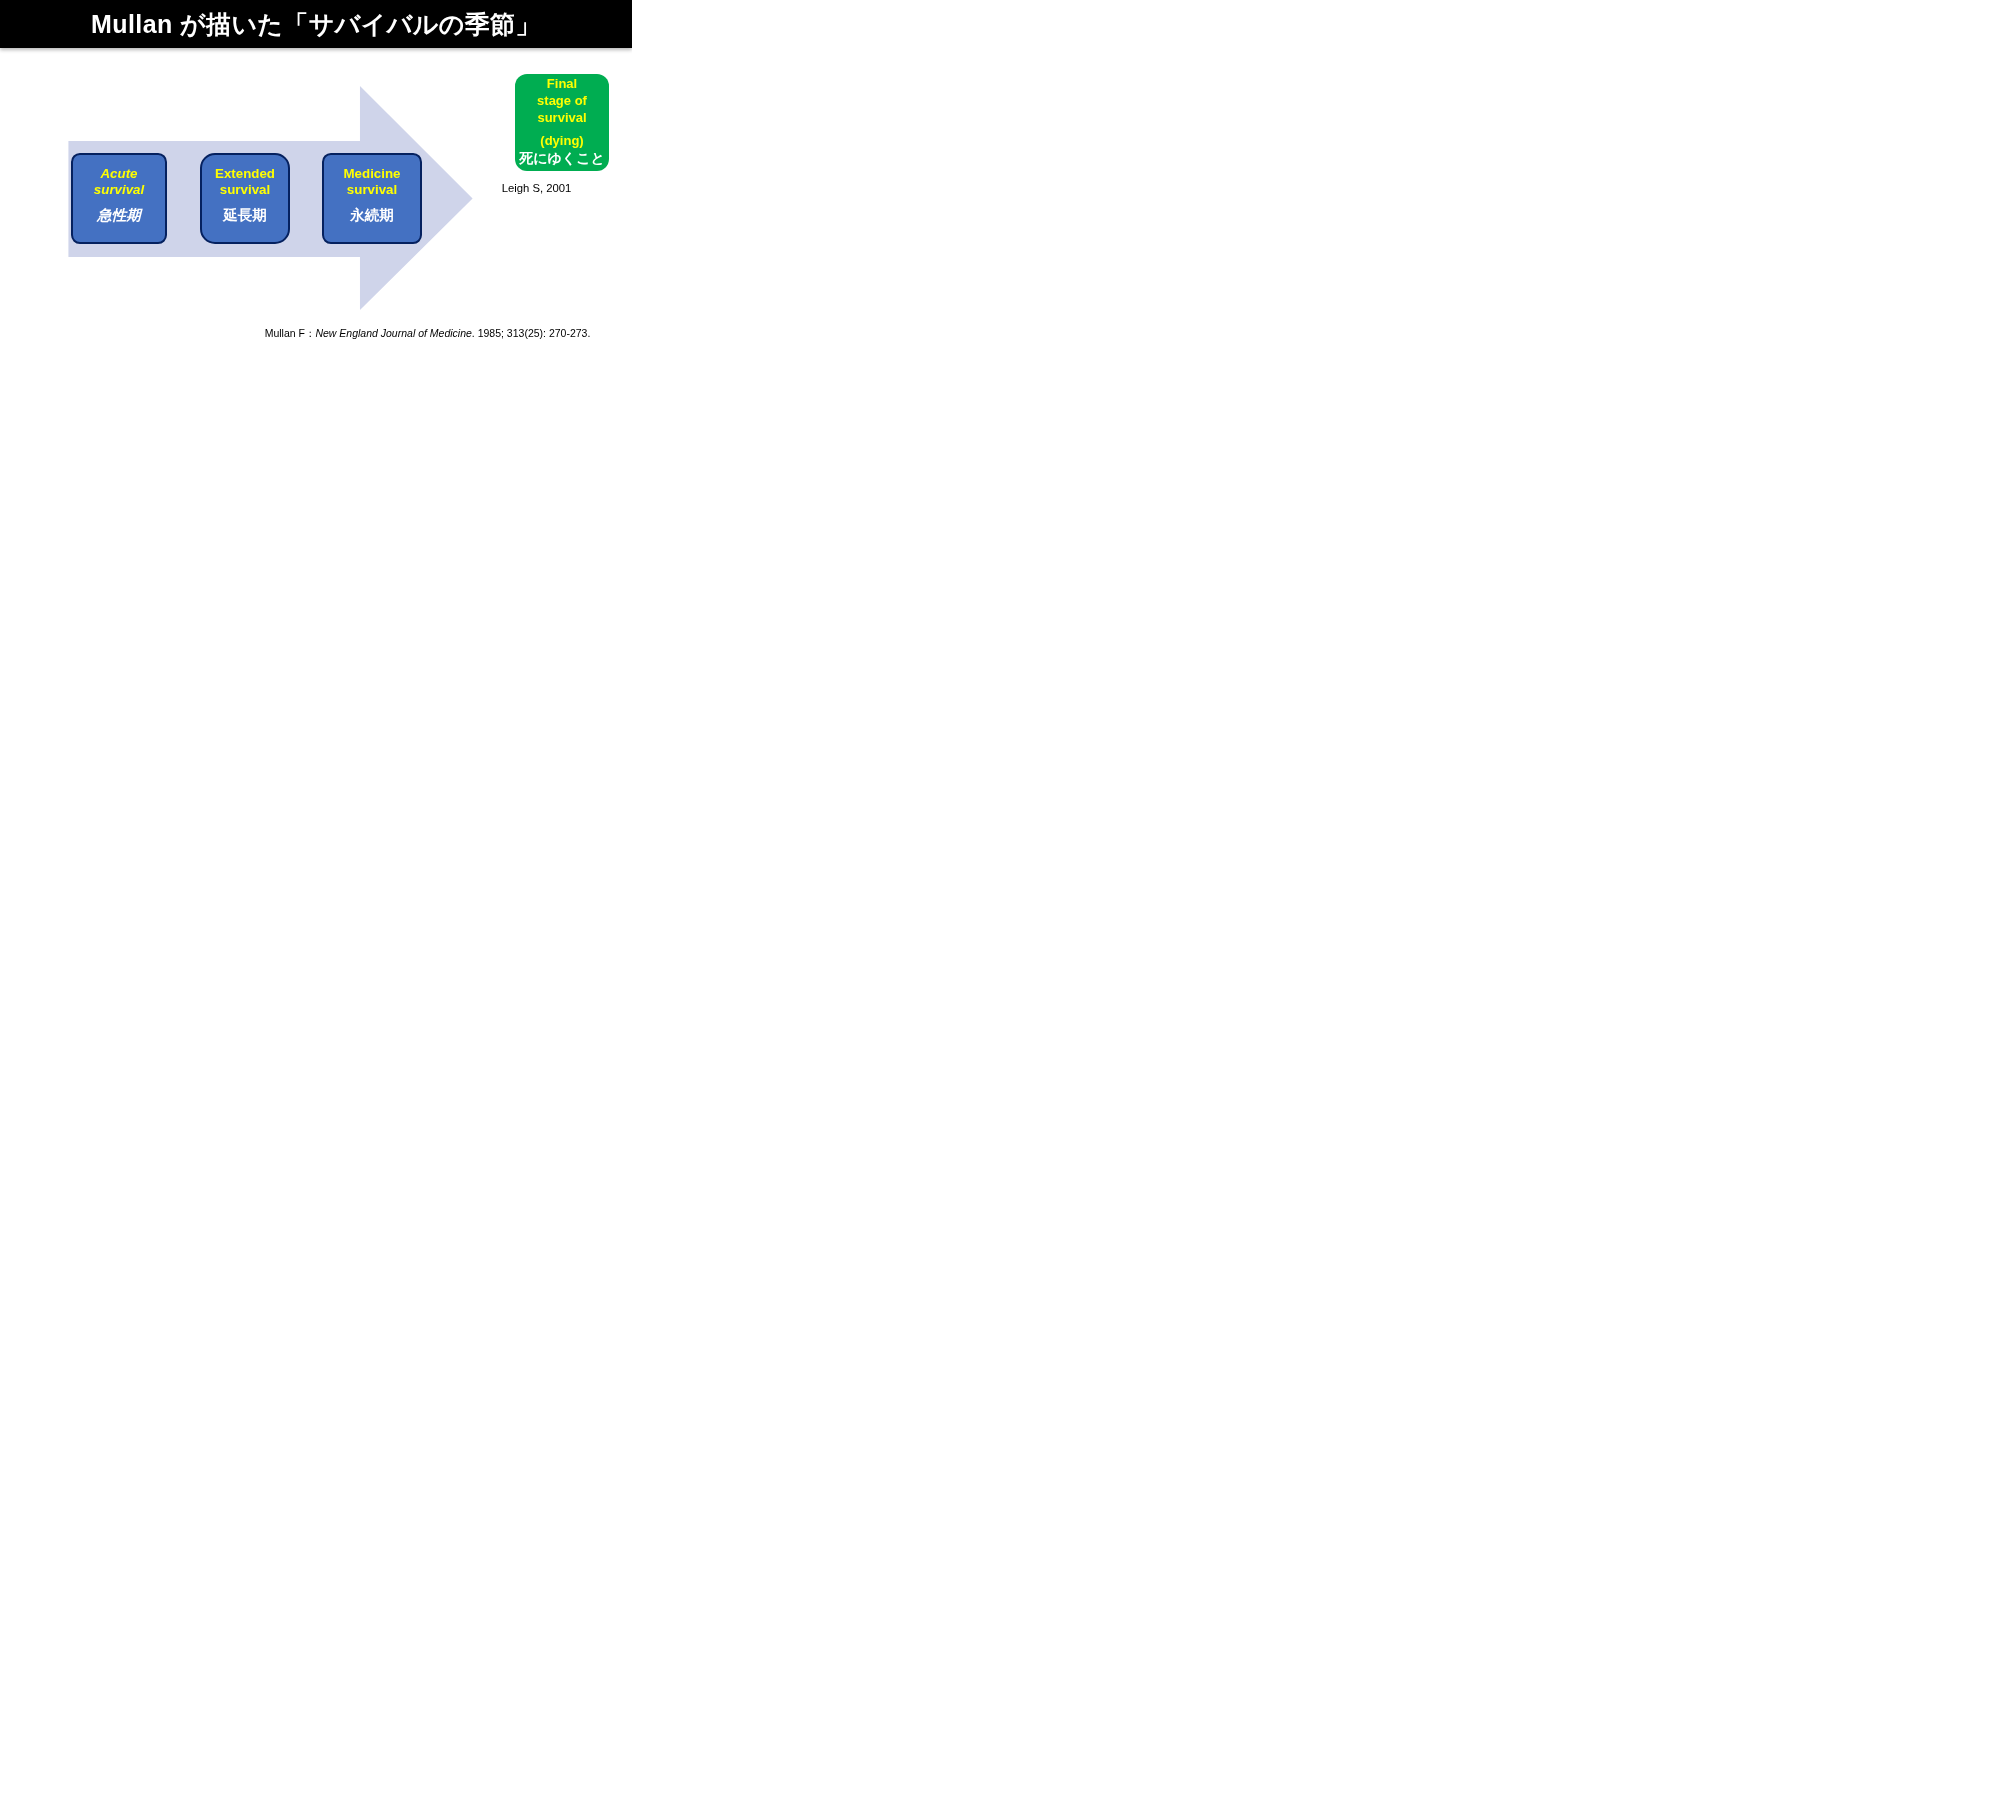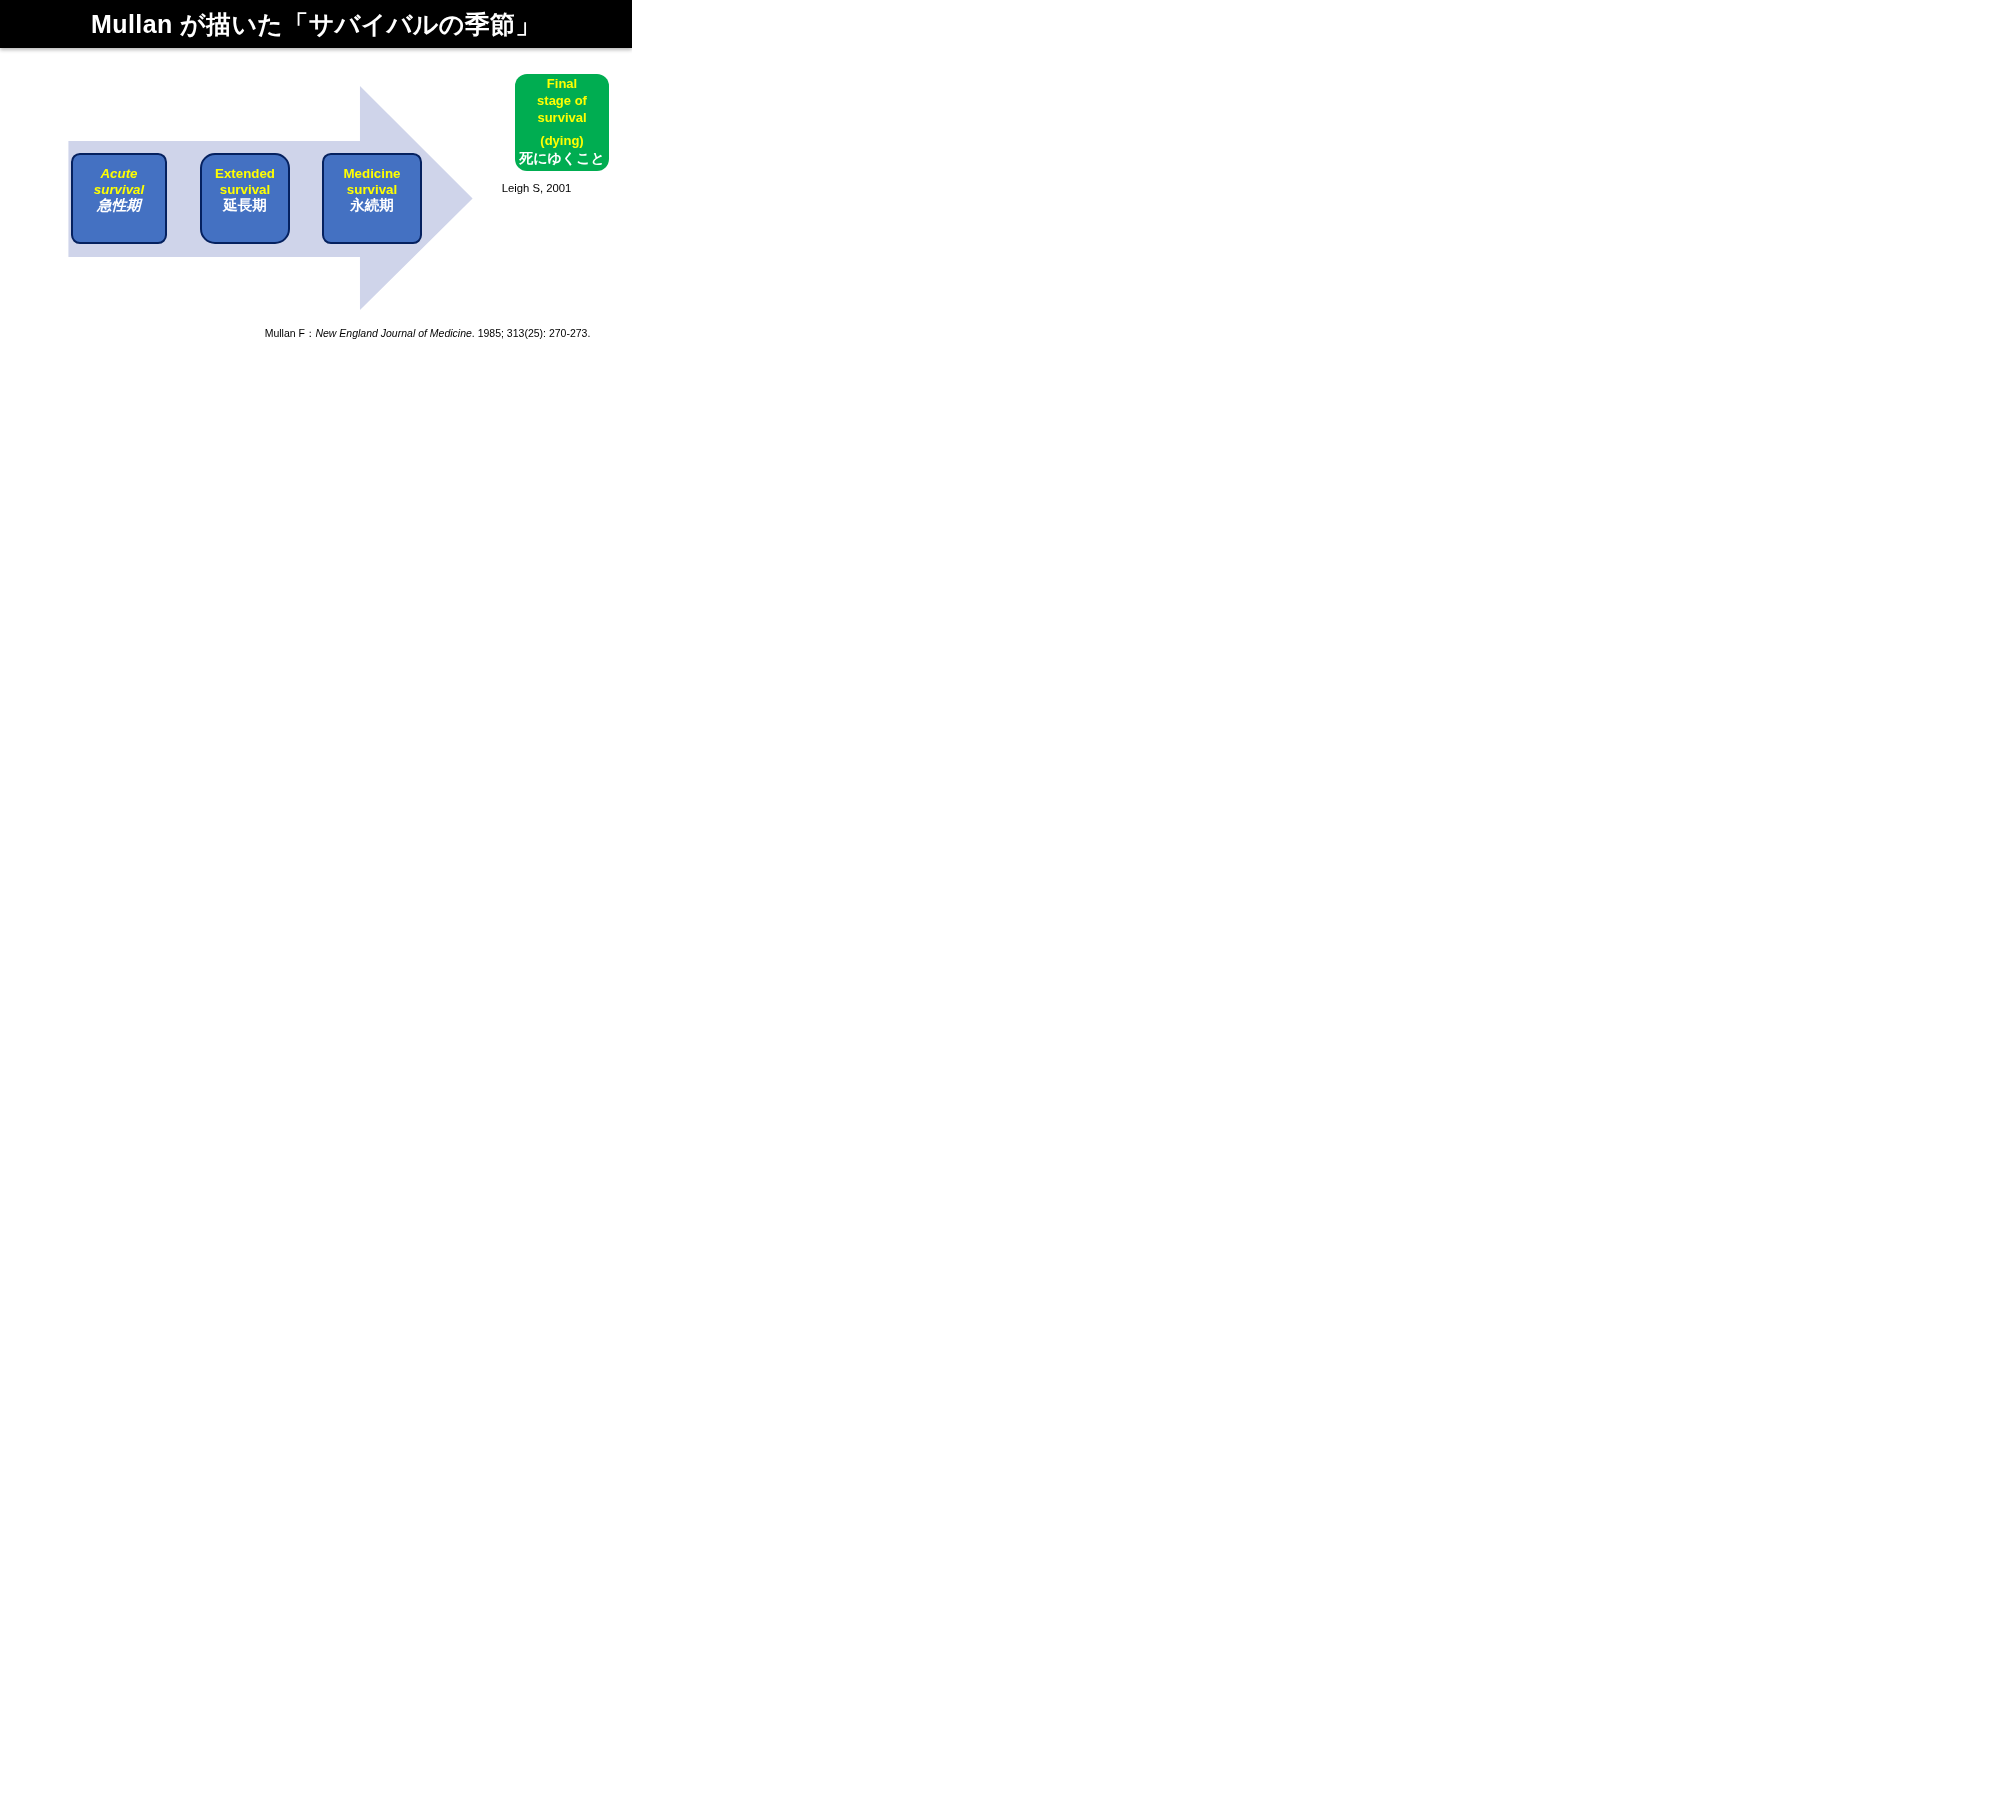--- a/index.html
+++ b/index.html
@@ -34,21 +34,21 @@
     text-align: center;
   }
   #stage-0 { left: 71px; width: 96px; font-style: italic; }
   #stage-1 { left: 200px; width: 90px; border-radius: 15px; }
   #stage-2 { left: 322px; width: 100px; }
   .stage-en {
     margin-top: 11px; color: #FFFF00; font-weight: bold;
     font-size: 13.3px; line-height: 15.7px; white-space: pre-line;
   }
   .stage-jp {
-    color: #ffffff; font-weight: bold;
+    margin-top: 10px; color: #ffffff; font-weight: bold;
     font-size: 14.5px; line-height: 17px;
   }
   .final-box {
     position: absolute; left: 515px; top: 74px;
     width: 94px; height: 97px;
     background: #00AD51; border-radius: 12px;
     display: flex; flex-direction: column; align-items: center;
     text-align: center;
   }
   .final-en {

